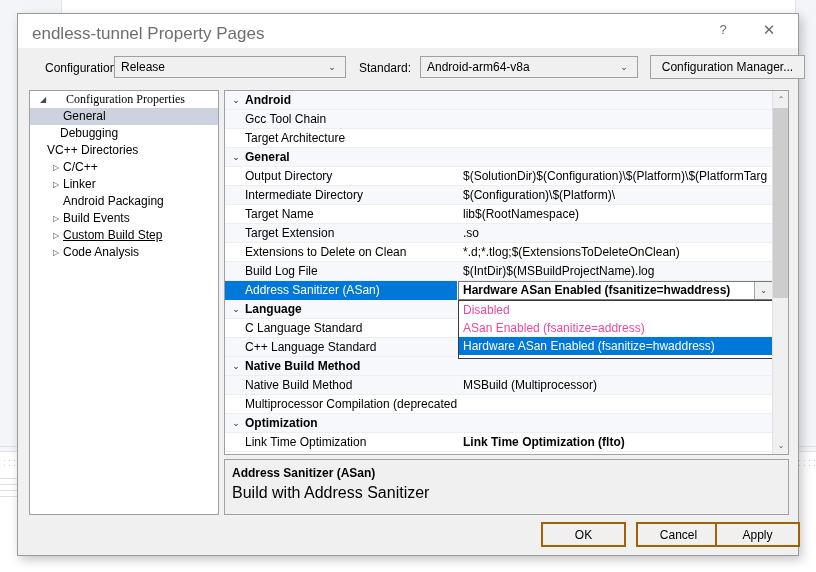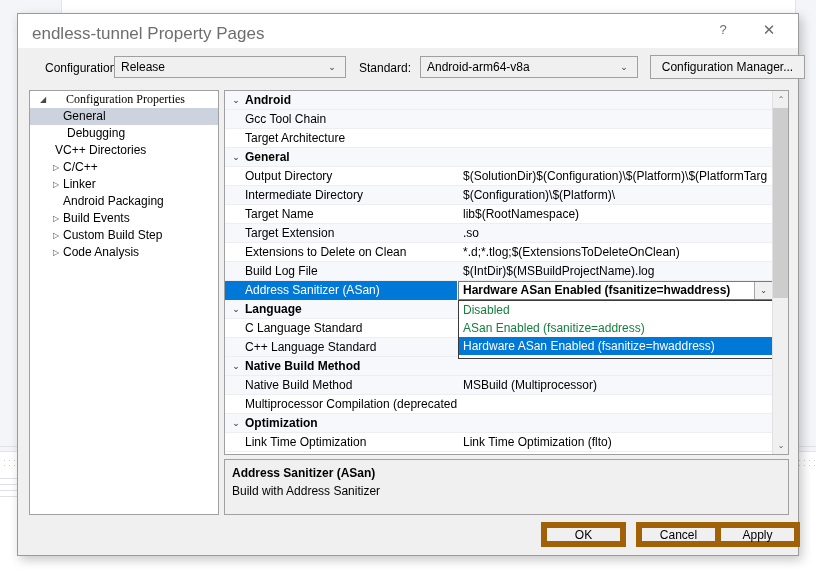--- a/index.html
+++ b/index.html
@@ -240,21 +240,21 @@
     position: absolute;
     left: 233px;
     top: 0;
     width: 315px;
     height: 19px;
     padding-left: 5px;
     box-sizing: border-box;
     overflow: hidden;
     white-space: nowrap;
   }
-  .cell-value.bold { font-weight: normal; }
+  .cell-value.bold { font-weight: bold; }
 
   
   #asan-editor {
     position: absolute;
     left: 233px;
     top: 0;
     width: 315px;
     height: 19px;
     background: #ffffff;
     border: 1px solid #7a7a7a;
@@ -295,21 +295,21 @@
     border: 1px solid #3a3a3a;
     box-sizing: border-box;
     z-index: 7;
   }
   .dd-item {
     height: 18px;
     line-height: 18px;
     font-size: 12px;
     padding-left: 4px;
     white-space: nowrap;
-    color: #15803d;
+    color: #ec4899;
   }
   .dd-item.highlight {
     background: #0078d7;
     color: #ffffff;
   }
 
   
   #grid-scroll {
     position: absolute;
     right: 0;
@@ -359,32 +359,32 @@
     left: 7px;
     top: 6px;
     font-size: 12px;
     font-weight: bold;
     color: #000;
   }
   #desc-body {
     position: absolute;
     left: 7px;
     top: 24px;
-    font-size: 12px;
+    font-size: 16px;
     color: #000;
   }
 
   
   .dlg-btn {
     position: absolute;
     top: 508px;
     width: 85px;
     height: 25px;
     background: #f0f0f0;
-    border: 6px solid #a16207;
+    border: 2px solid #a16207;
     font-size: 12px;
     color: #000;
     font-family: "Liberation Sans", sans-serif;
     cursor: default;
     box-sizing: border-box;
     padding: 0;
   }
   #ok-btn { left: 523px; }
   #cancel-btn { left: 618px; }
   #apply-btn { left: 697px; }
@@ -433,43 +433,43 @@
 
   <div id="tree-panel">
       <div class="tree-item">
         <span class="tree-arrow" style="left: 6px;">◢</span>
         <span class="tree-label" style="left: 36px; font-family: Liberation Serif, serif;">Configuration Properties</span>
       </div>
       <div class="tree-item selected">
         <span class="tree-label" style="left: 33px;">General</span>
       </div>
       <div class="tree-item">
-        <span class="tree-label" style="left: 37px;">Debugging</span>
-      </div>
-      <div class="tree-item">
-        <span class="tree-label" style="left: 25px;">VC++ Directories</span>
+        <span class="tree-label" style="left: 30px;">Debugging</span>
+      </div>
+      <div class="tree-item">
+        <span class="tree-label" style="left: 17px;">VC++ Directories</span>
       </div>
       <div class="tree-item">
         <span class="tree-arrow" style="left: 19px;">▷</span>
         <span class="tree-label" style="left: 33px;">C/C++</span>
       </div>
       <div class="tree-item">
         <span class="tree-arrow" style="left: 19px;">▷</span>
         <span class="tree-label" style="left: 33px;">Linker</span>
       </div>
       <div class="tree-item">
         <span class="tree-label" style="left: 33px;">Android Packaging</span>
       </div>
       <div class="tree-item">
         <span class="tree-arrow" style="left: 19px;">▷</span>
         <span class="tree-label" style="left: 33px;">Build Events</span>
       </div>
       <div class="tree-item">
         <span class="tree-arrow" style="left: 19px;">▷</span>
-        <span class="tree-label" style="left: 33px;">Custom Build Step</span>
+        <span class="tree-label" style="left: 33px; text-decoration: underline;">Custom Build Step</span>
       </div>
       <div class="tree-item">
         <span class="tree-arrow" style="left: 19px;">▷</span>
         <span class="tree-label" style="left: 33px;">Code Analysis</span>
       </div>
     </div>
 
   <div id="grid-panel">
     <div id="grid-rows">
         <div class="grid-row category">

